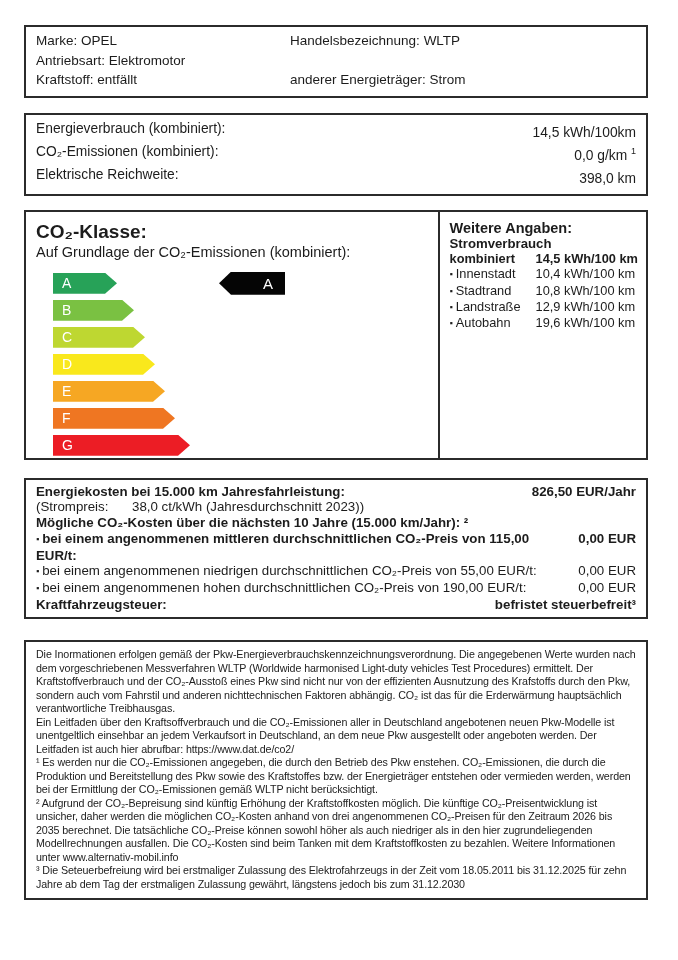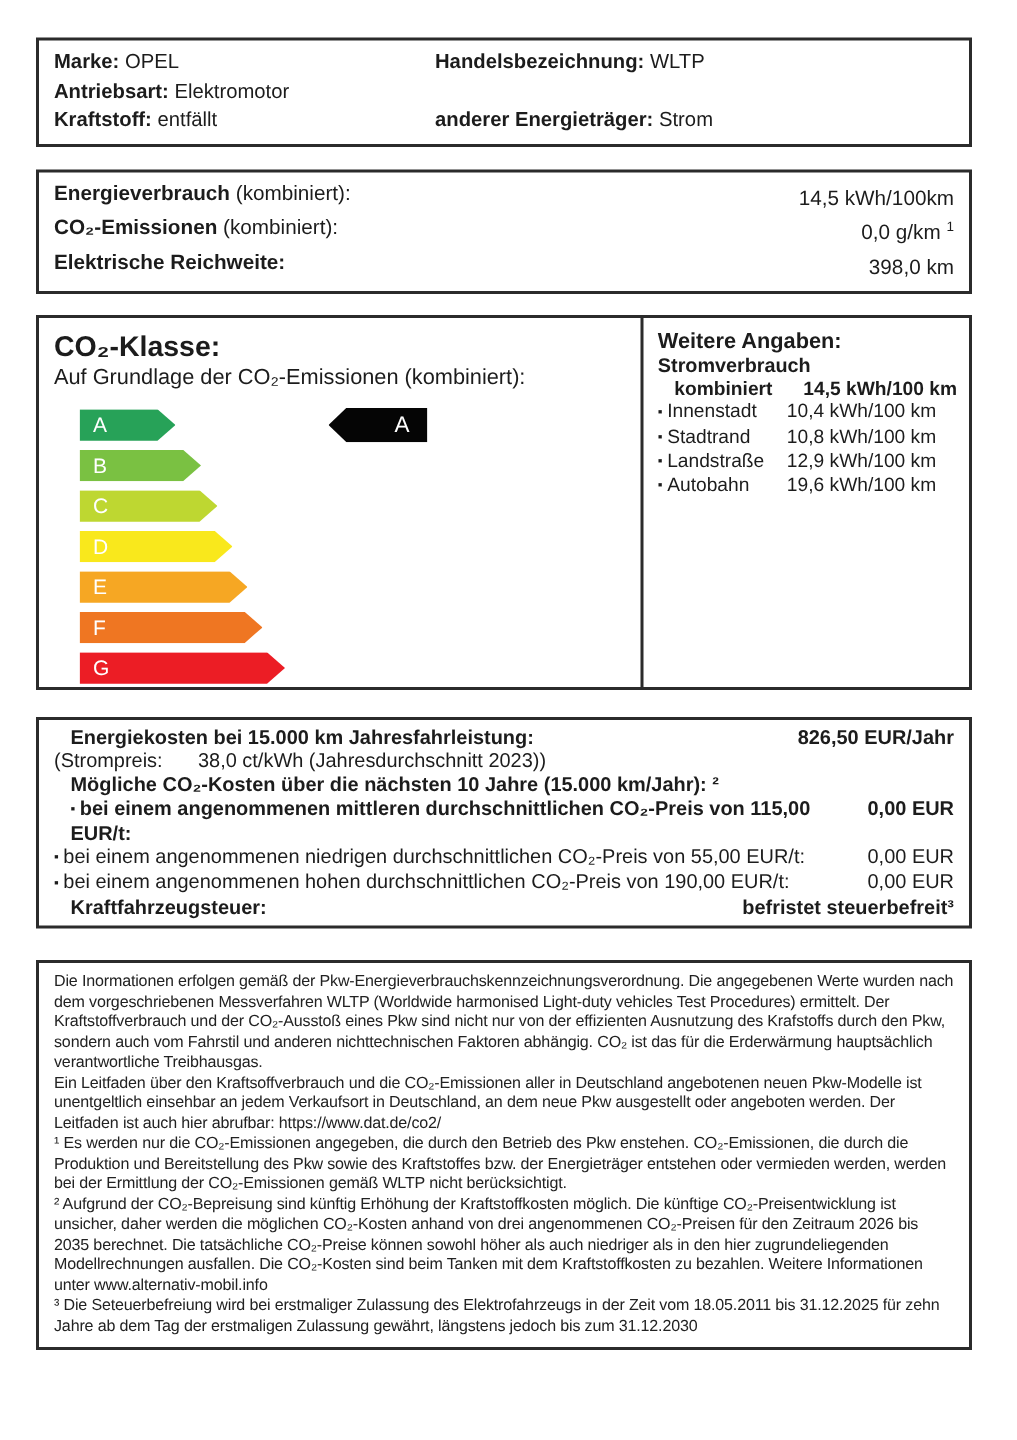--- a/index.html
+++ b/index.html
@@ -19,21 +19,21 @@
     line-height: 1.28;
     color: #151515;
   }
 
   
   .box { border: 2px solid #2b2b2b; }
 
   
   .box1 { margin-top: 9px; padding: 4px 10px 6px; font-size: 13.5px; }
   .vrow { display: grid; grid-template-columns: 254px 1fr; line-height: 19.5px; }
-  .lbl { font-weight: bold; text-align: center; }
+  .lbl { font-weight: normal; text-align: center; }
 
   
   .box2 { margin-top: 15px; padding: 4px 10px 6px; font-size: 13.8px; }
   .crow { display: flex; justify-content: space-between; line-height: 19.5px; }
   .crow sup { font-size: 9px; }
 
   
   .box3 { margin-top: 14px; display: flex; height: 250px; }
   .co2-left { width: 419px; border-right: 2px solid #2b2b2b; padding: 9px 10px; }
   .co2-heading { font-weight: bold; font-size: 19px; }
@@ -57,21 +57,21 @@
   .wa-row { display: flex; font-size: 12.8px; line-height: 15.4px; }
   .wa-row.bold { font-weight: bold; }
   .wa-label { width: 86px; flex: none; }
   .wa-val { white-space: nowrap; }
   .blt { font-size: 9px; vertical-align: 1px; margin-right: 3px; }
 
   
   .box4 { margin-top: 18px; padding: 4px 10px 5px; font-size: 13.3px; }
   .ec-row { display: flex; justify-content: space-between; line-height: 15.7px; }
   .ec-row .right { white-space: nowrap; margin-left: 8px; }
-  .bold { font-weight: bold; margin-left: 11px; }
+  .bold { font-weight: bold; }
   .sp-label { display: inline-block; width: 96px; }
 
   
   .box5 {
     margin-top: 21px; height: 260px; overflow: hidden;
     padding: 6px 10px; font-size: 10.7px; line-height: 13.5px;
     letter-spacing: -0.1px; color: #222;
   }
   .box5 p { margin: 0; }
 </style>

